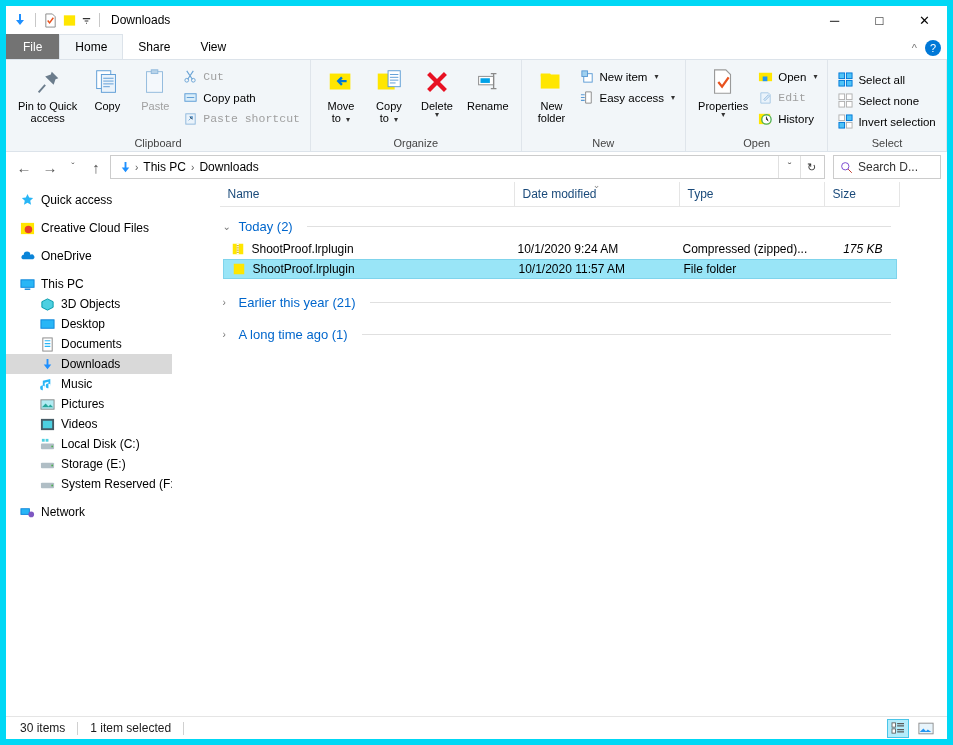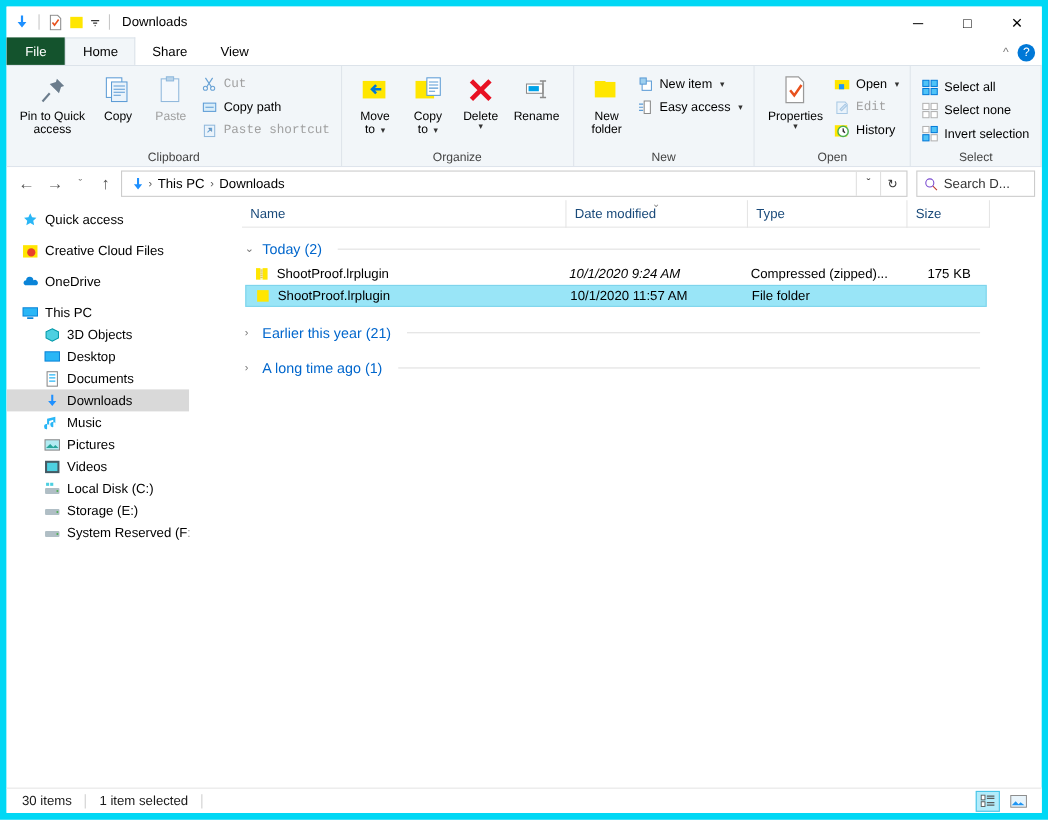--- a/index.html
+++ b/index.html
@@ -42,21 +42,21 @@
 
   
   .tabstrip {
     height: 25px; flex: none; display: flex; align-items: flex-end;
     background: #ffffff; position: relative;
   }
   .tab {
     height: 25px; padding: 0 15px; display: flex; align-items: center;
     font-size: 12px; color: #000; cursor: default;
   }
-  .tab.file { background: #14532d; color: #fff; padding: 0 17px; }
+  .tab.file { background: #737373; color: #fff; padding: 0 17px; }
   .tab.active { background: #f2f6f9; border: 1px solid #dce3ea; border-bottom: none; }
   .tabstrip-right {
     position: absolute; right: 6px; bottom: 3px; display: flex; align-items: center; gap: 8px;
   }
   .chev-up { font-size: 11px; color: #777; }
   .help-btn {
     width: 16px; height: 16px; border-radius: 50%; background: #0078d7;
     color: #fff; font-size: 11px; display: flex; align-items: center; justify-content: center;
   }
 
@@ -622,20 +622,29 @@
         <span class="ico">
           <svg width="15" height="15" viewBox="0 0 16 16">
               <rect x="1" y="6" width="14" height="6" rx="1" fill="#b0bec5"></rect>
               <circle cx="13" cy="9" r="1" fill="#4caf50"></circle>
             </svg>
         </span>
         <span>System Reserved (F:</span>
       </div>
       <div class="navspace"></div>
 
+      <div class="navitem">
+        <span class="ico">
+          <svg width="15" height="15" viewBox="0 0 16 16">
+              <rect x="1" y="4" width="9" height="6" fill="#29b6f6" stroke="#0a84d8"></rect>
+              <circle cx="12" cy="10" r="3" fill="#7e57c2"></circle>
+            </svg>
+        </span>
+        <span>Network</span>
+      </div>
     </div>
 
     <div class="filepane">
       <div class="colheaders">
         <div class="colh" style="width:295px;">
           <span>Name</span>
         </div>
         <div class="colh" style="width:165px;">
           <span class="sortmark">⌄</span>
           <span>Date modified</span>
@@ -660,23 +669,23 @@
           <div class="cell-name" style="width:287px;">
             <span class="ico">
               <svg width="14" height="14" viewBox="0 0 16 16">
                 <rect x="2" y="2" width="12" height="12" fill="#ffe600"></rect>
                 <rect x="6.5" y="2" width="2.4" height="12" fill="#fff"></rect>
                 <path d="M6.5 4h2.4M6.5 6h2.4M6.5 8h2.4M6.5 10h2.4M6.5 12h2.4" stroke="#c9a600" stroke-width="0.9"></path>
               </svg>
             </span>
             <span>ShootProof.lrplugin</span>
           </div>
-          <div class="cell" style="width:165px;font-style:italic;">10/1/2020 9:24 AM</div>
+          <div class="cell" style="width:165px;">10/1/2020 9:24 AM</div>
           <div class="cell" style="width:145px;">Compressed (zipped)...</div>
-          <div class="cell right" style="width:75px;">175 KB</div>
+          <div class="cell right" style="width:75px;font-style:italic;">175 KB</div>
         </div>
 
         <div class="row sel">
           <div class="cell-name" style="width:287px;">
             <span class="ico">
               <svg width="14" height="14" viewBox="0 0 16 16">
                 <rect x="2" y="2" width="12" height="12" fill="#ffe600"></rect>
               </svg>
             </span>
             <span>ShootProof.lrplugin</span>

